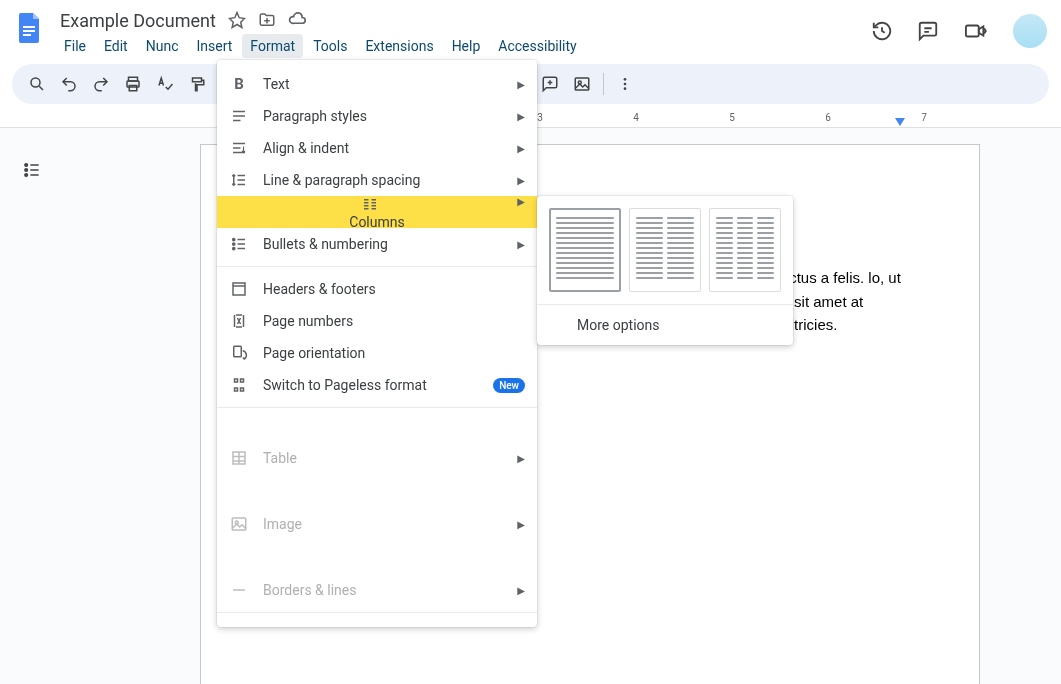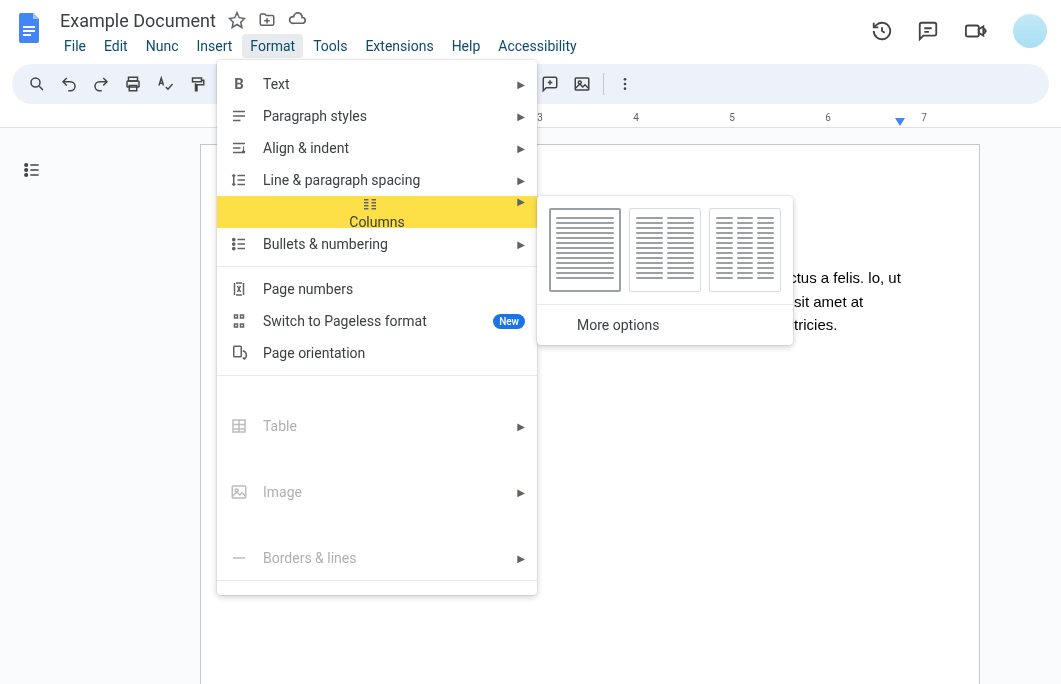--- a/index.html
+++ b/index.html
@@ -317,45 +317,54 @@
           <path d="M10 6h10M10 12h10M10 18h10"></path>
         </svg>
       </span>
       <span>Bullets &amp; numbering</span>
       <span class="arrow">▶</span>
     </div>
     <div class="menu-sep"></div>
     <div class="menu-item">
       <span class="micon">
         <svg width="18" height="18" viewBox="0 0 24 24" fill="none" stroke="currentColor" stroke-width="2">
+          <rect x="4" y="4" width="16" height="16"></rect>
+          <path d="M4 8h16"></path>
+        </svg>
+      </span>
+      <span>Headers &amp; footers</span>
+    </div>
+    <div class="menu-item">
+      <span class="micon">
+        <svg width="18" height="18" viewBox="0 0 24 24" fill="none" stroke="currentColor" stroke-width="2">
           <path d="M8 4h8M8 20h8M6 4v16M18 4v16"></path>
           <path d="M10 8l4 8M14 8l-4 8"></path>
         </svg>
       </span>
       <span>Page numbers</span>
-    </div>
-    <div class="menu-item">
-      <span class="micon">
-        <svg width="18" height="18" viewBox="0 0 24 24" fill="none" stroke="currentColor" stroke-width="2">
-          <path d="M6 4h4v4H6zM14 4h4v4h-4zM6 16h4v4H6zM14 16h4v4h-4z"></path>
-        </svg>
-      </span>
-      <span>Switch to Pageless format</span>
-      <span class="badge">New</span>
     </div>
     <div class="menu-item">
       <span class="micon">
         <svg width="18" height="18" viewBox="0 0 24 24" fill="none" stroke="currentColor" stroke-width="2">
           <rect x="5" y="3" width="10" height="14" rx="1"></rect>
           <path d="M17 9a6 6 0 0 1 2 11"></path>
           <path d="M21 18l-2 2-2-2"></path>
         </svg>
       </span>
       <span>Page orientation</span>
     </div>
+    <div class="menu-item">
+      <span class="micon">
+        <svg width="18" height="18" viewBox="0 0 24 24" fill="none" stroke="currentColor" stroke-width="2">
+          <path d="M6 4h4v4H6zM14 4h4v4h-4zM6 16h4v4H6zM14 16h4v4h-4z"></path>
+        </svg>
+      </span>
+      <span>Switch to Pageless format</span>
+      <span class="badge">New</span>
+    </div>
     <div class="menu-sep"></div>
     <div class="menu-item disabled">
       <span class="micon">
         <svg width="18" height="18" viewBox="0 0 24 24" fill="none" stroke="currentColor" stroke-width="2">
           <rect x="4" y="4" width="16" height="16"></rect>
           <path d="M4 10h16M4 16h16M12 4v16"></path>
         </svg>
       </span>
       <span>Table</span>
       <span class="arrow">▶</span>

